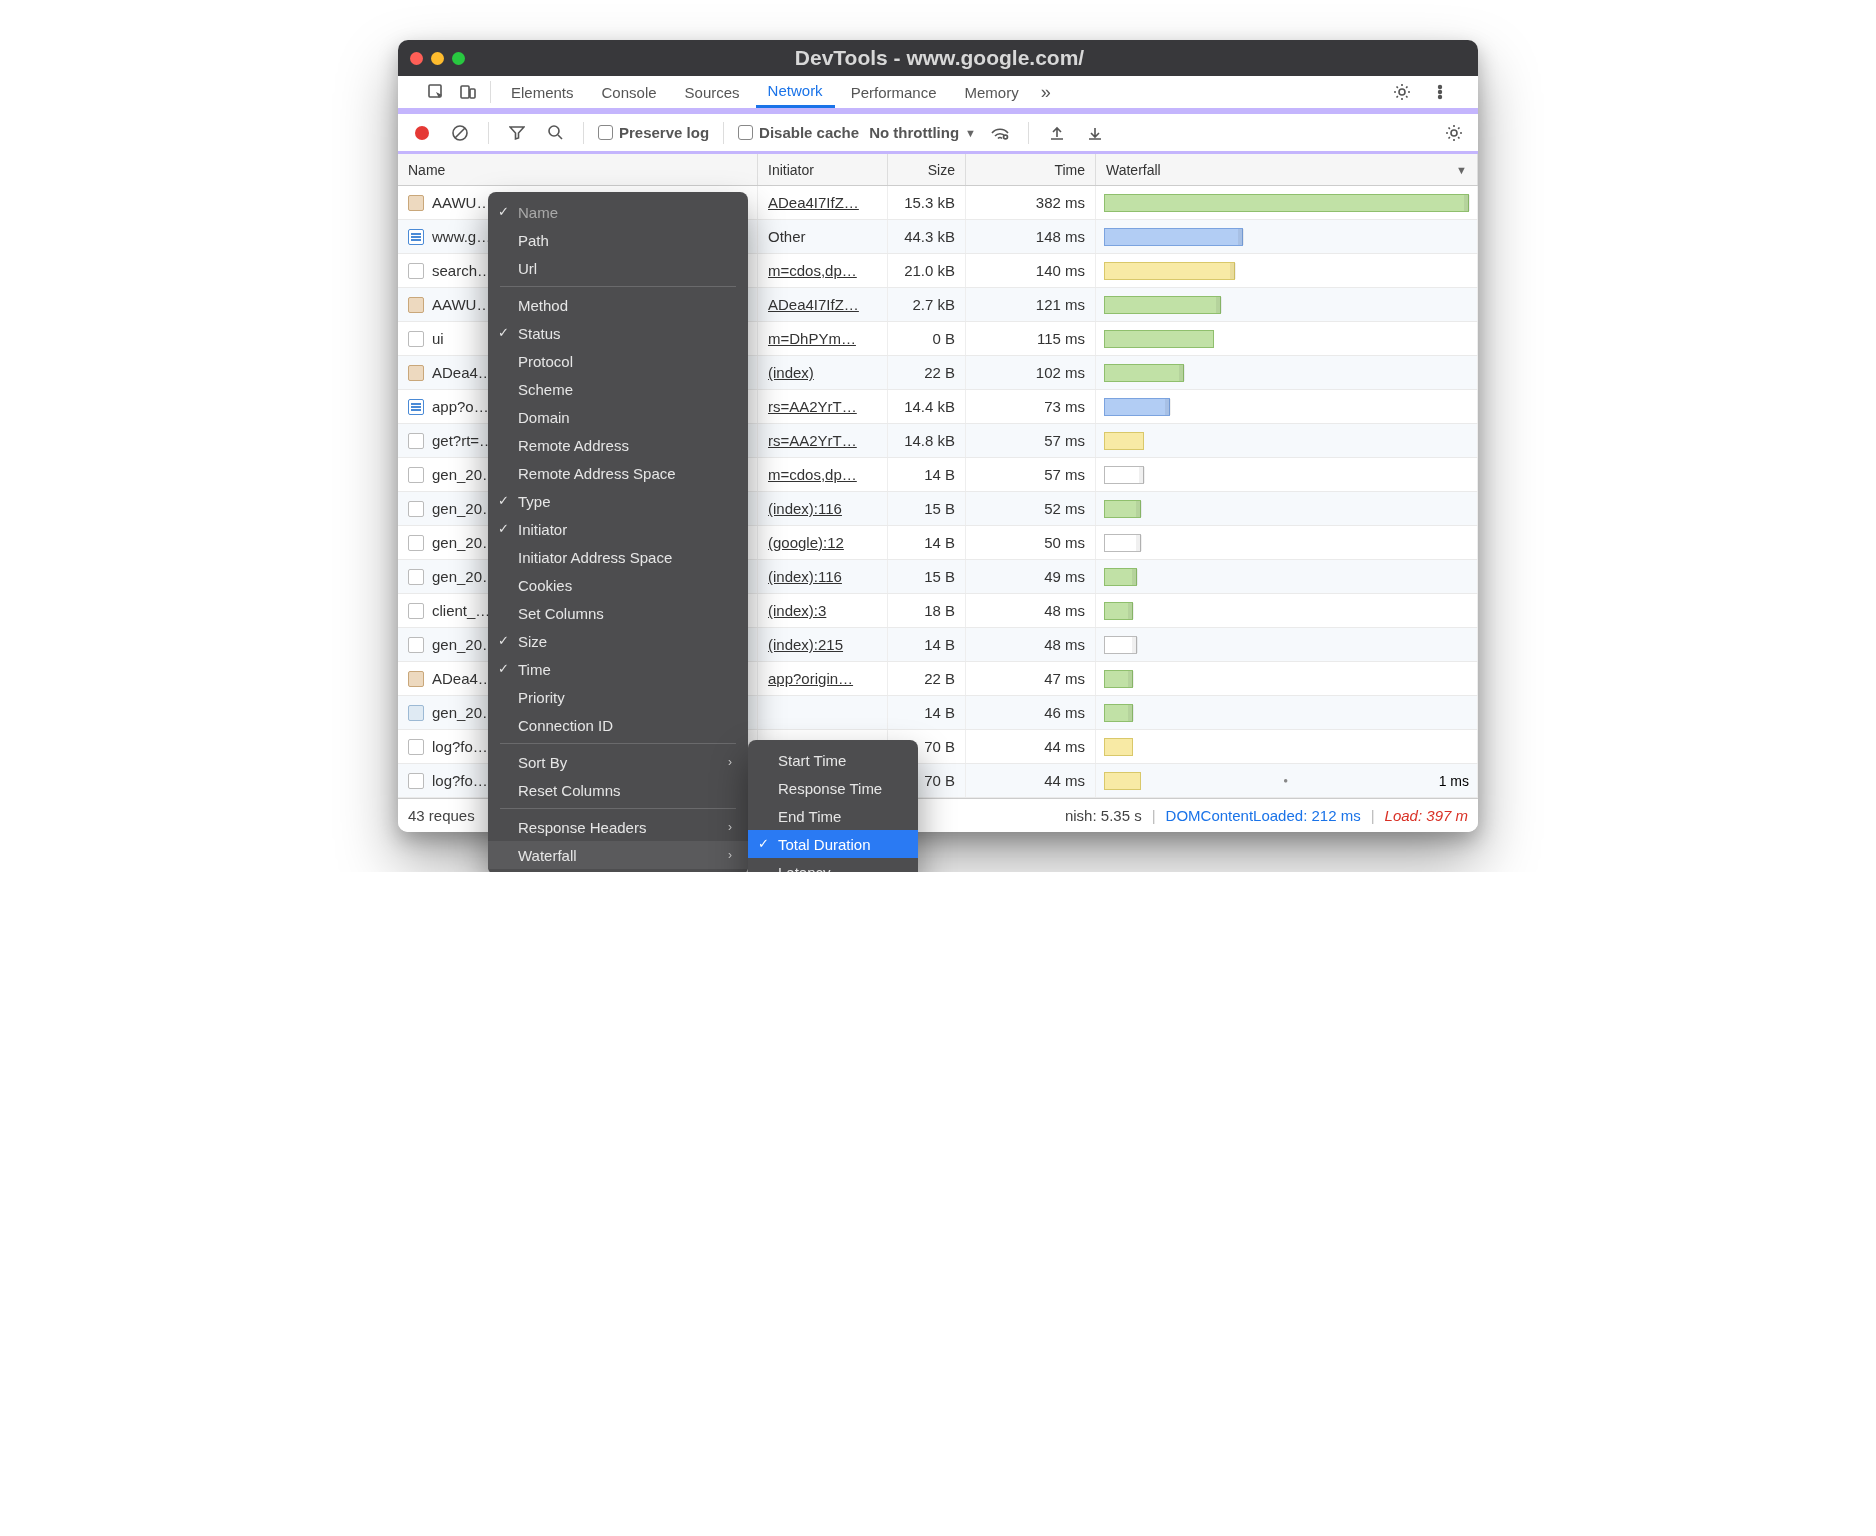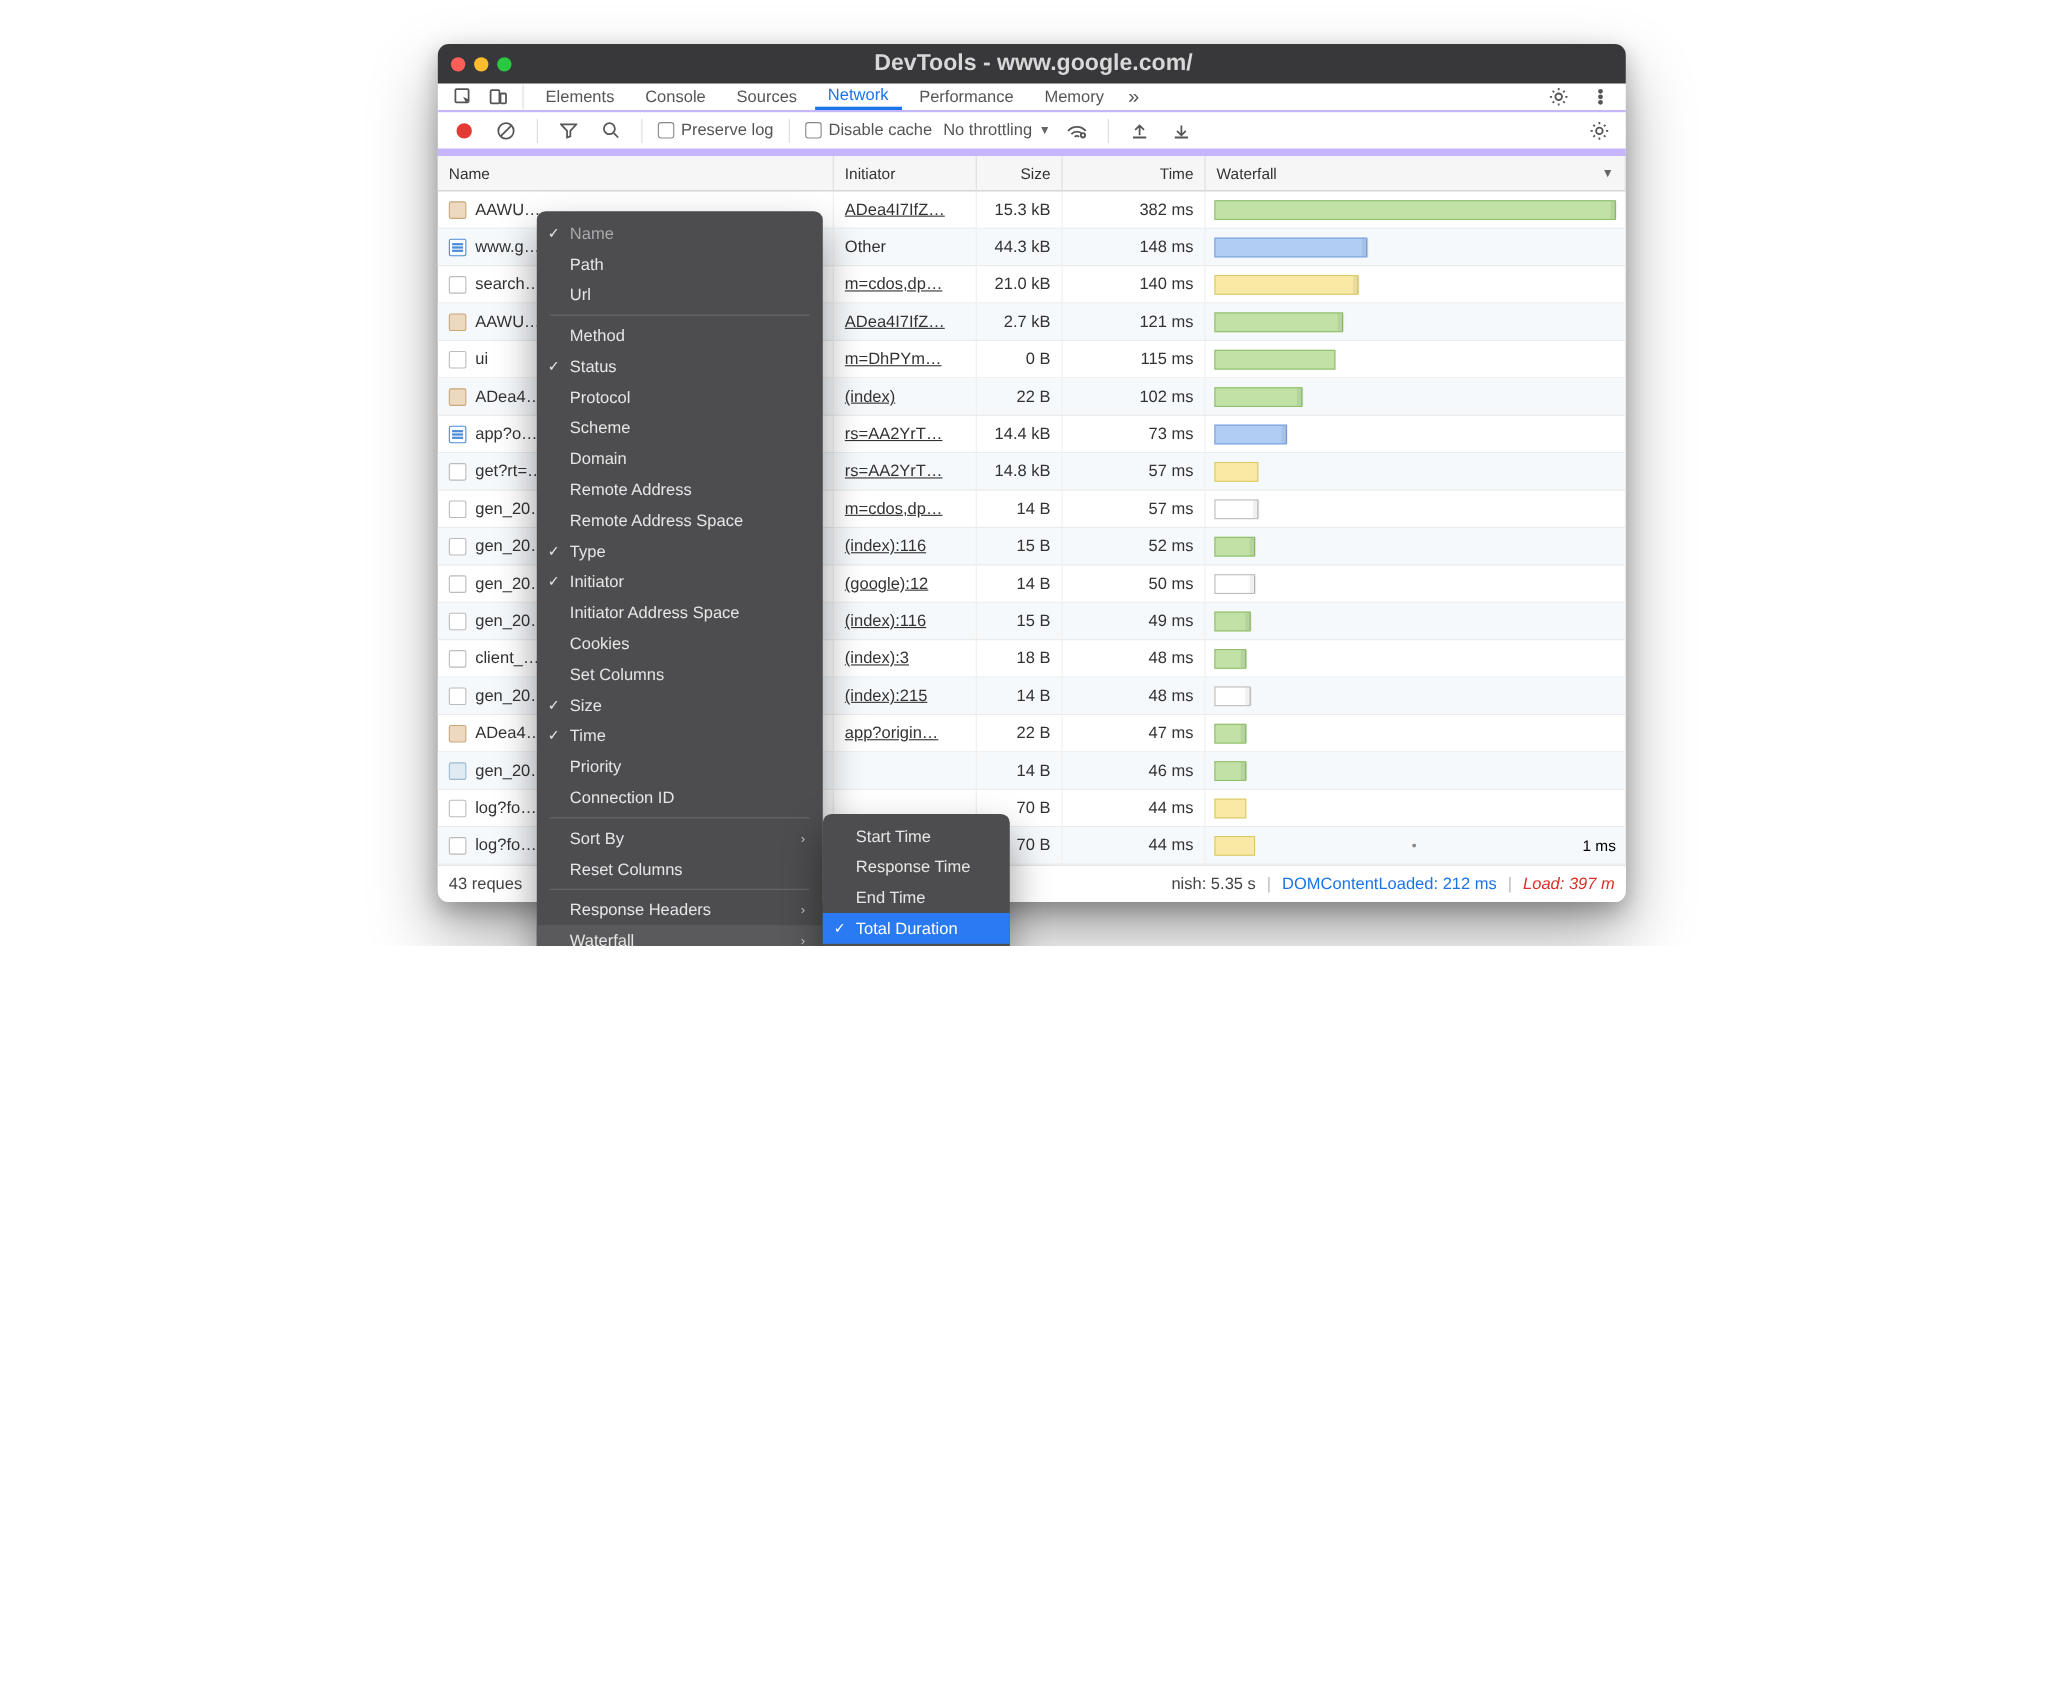--- a/index.html
+++ b/index.html
@@ -29,45 +29,46 @@
     border-radius: 10px 10px 0 0;
   }
   .traffic { display:flex; gap:8px; }
   .traffic span { width:13px; height:13px; border-radius:50%; display:inline-block; }
   .tl-red { background:#ff5f57; }
   .tl-yellow { background:#febc2e; }
   .tl-green { background:#28c840; }
   .titlebar-title { flex:1; text-align:center; color:#d8d8d8; font-size:21px; font-weight:600; }
   
   .tabsrow {
-    height: 26px;
-    border-bottom: 2px solid #c4b5fd;
+    height: 38px;
+    border-bottom: 6px solid #c4b5fd;
     display:flex;
     align-items:center;
-    padding: 0 9px;
+    padding: 0 24px;
     font-size: 15px;
     color:#555;
     gap:4px;
   }
   .iconbtn { width:28px; height:28px; display:flex; align-items:center; justify-content:center; color:#555; }
   .vsep { width:1px; height:22px; background:#ddd; margin:0 4px; }
   .tab { padding: 0 12px; height:100%; display:flex; align-items:center; cursor:default; }
   .tab.active { color:#1a73e8; border-bottom:3px solid #1a73e8; padding-bottom:0; }
   .more-tabs { font-size:18px; color:#555; padding:0 6px; }
   .right-icons { margin-left:auto; display:flex; align-items:center; gap:10px; }
   
   .toolbar {
     height: 40px;
-    border-bottom:7px solid #c4b5fd;
+    border-bottom:3px solid #c4b5fd;
     display:flex;
     align-items:center;
     padding: 0 10px;
     font-size:15px;
     color:#555;
     gap:10px;
+    font-weight:bold;
   }
   .rec-dot { width:14px; height:14px; border-radius:50%; background:#e53935; }
   .checkbox { width:15px; height:15px; border:1.5px solid #888; border-radius:3px; display:inline-block; margin-right:6px; vertical-align:-2px; }
   .toolbar .chk { display:flex; align-items:center; }
   .dropdown-arrow { font-size:11px; color:#666; margin-left:6px; }
   
   .tablewrap { position:relative; }
   .thead {
     display:flex;
     height:32px;

